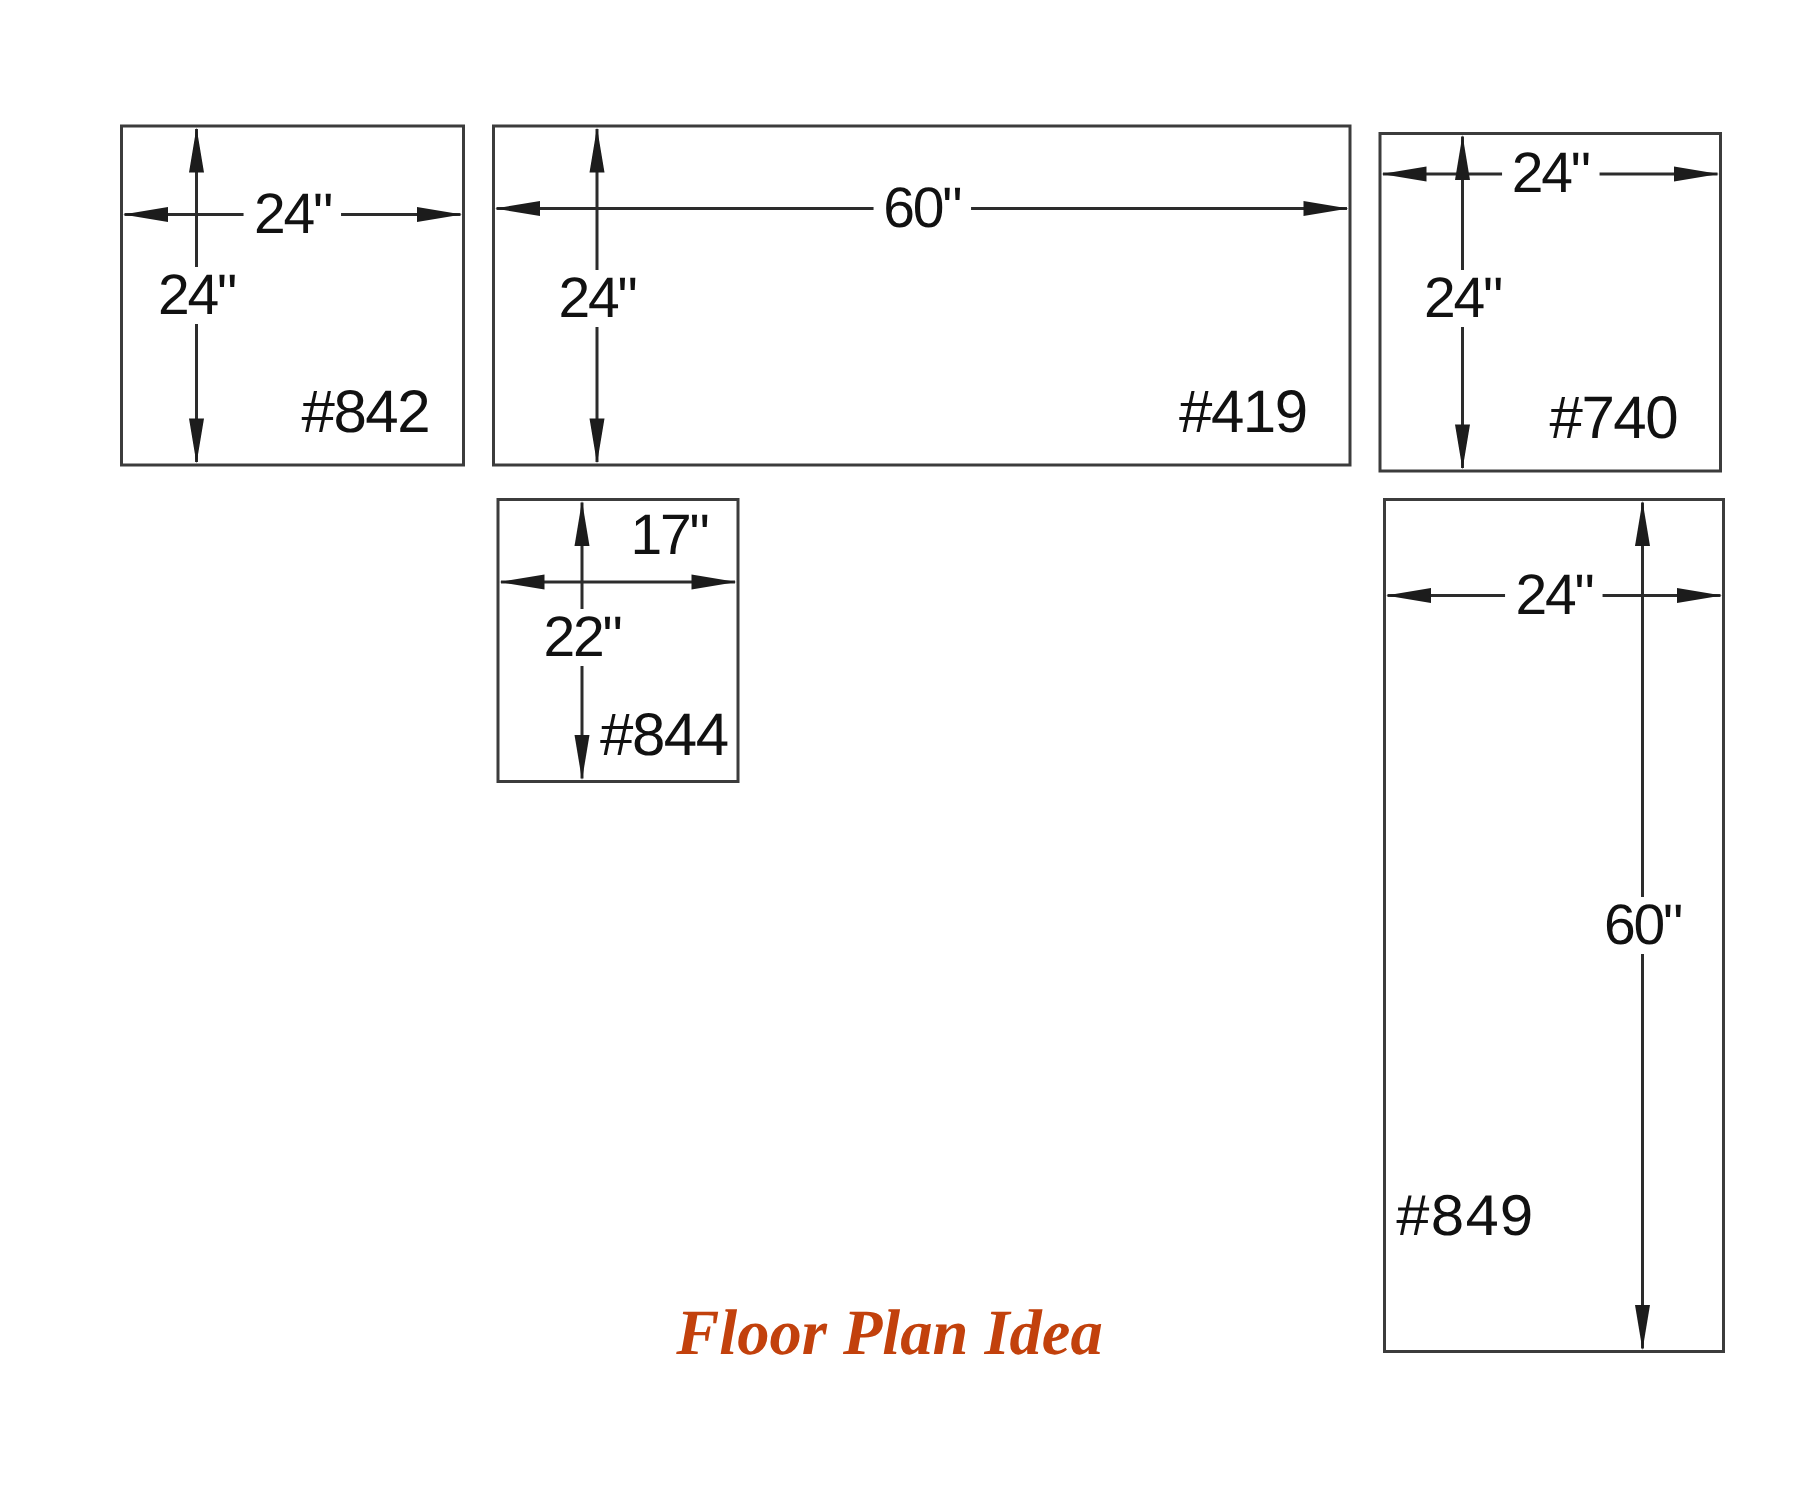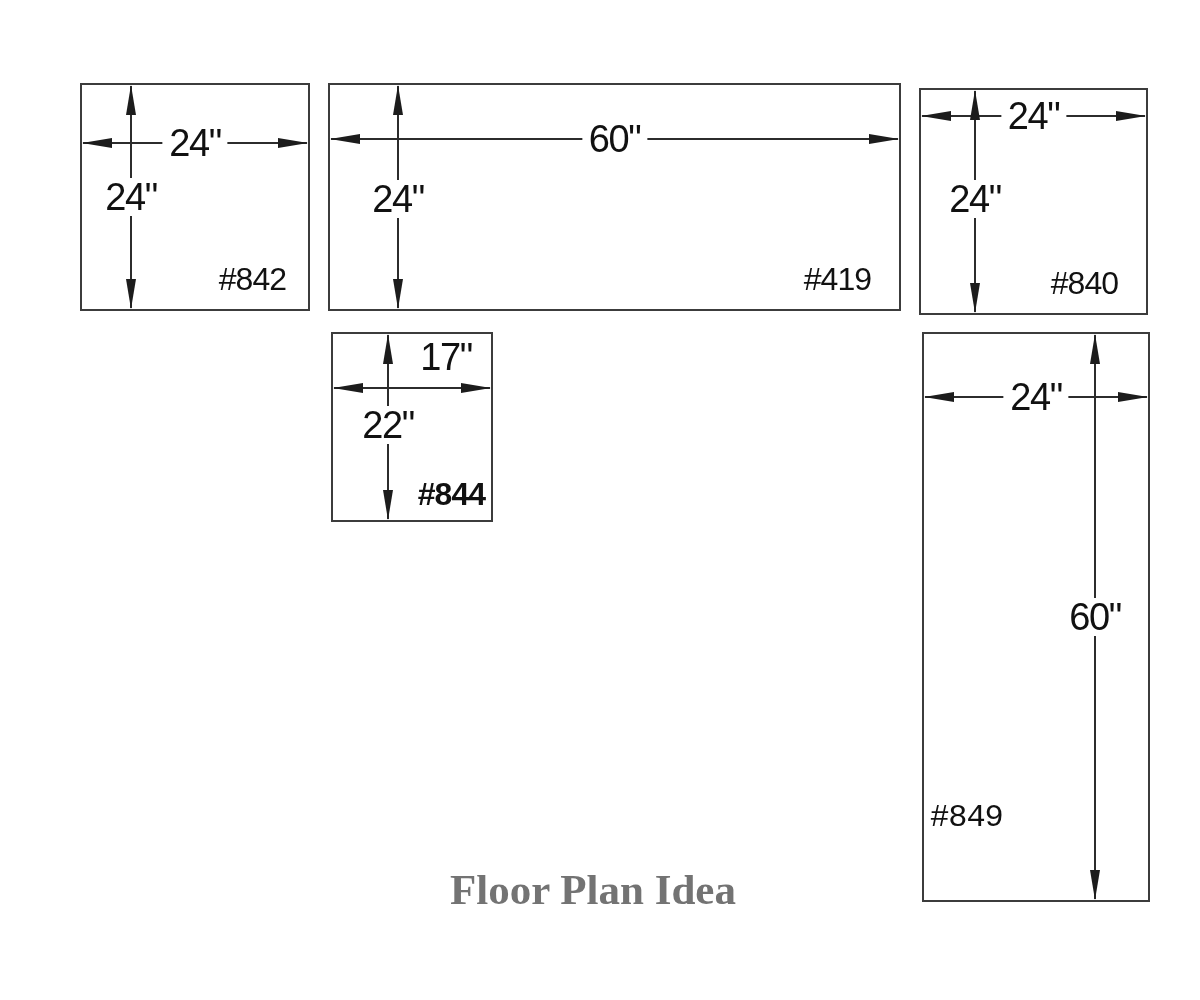--- a/index.html
+++ b/index.html
@@ -43,34 +43,35 @@
     font-size: 38px;
     letter-spacing: -1.5px;
     color: #111111;
     white-space: nowrap;
     line-height: 1;
   }
   .dlabel.no-mask { background: transparent; }
   
   .uid {
     position: absolute;
-    font-size: 32px;
+    font-size: 40px;
     letter-spacing: -1px;
     color: #111111;
     line-height: 1;
     white-space: nowrap;
   }
   .title {
     position: absolute;
     transform: translate(-50%, -50%);
     font-family: "Liberation Serif", serif;
     font-weight: bold;
     font-size: 43px;
-    color: #737373;
+    color: #c2410c;
     white-space: nowrap;
+    font-style: italic;
   }
 </style>
 </head>
 <body>
 
 <div class="canvas">
 
   <div class="unit" style="left:80px; top:83px; width:230px; height:228px;">
     <div class="hdim" style="top:58px;">
       <div class="hline"></div>
@@ -109,37 +110,37 @@
       <div class="ah left"></div>
       <div class="ah right"></div>
       <span class="dlabel" style="left:50%; top:0;">24"</span>
     </div>
     <div class="vdim" style="left:54px;">
       <div class="vline"></div>
       <div class="ah up"></div>
       <div class="ah down"></div>
       <span class="dlabel" style="left:0; top:49%;">24"</span>
     </div>
-    <span class="uid" style="right:28px; bottom:14px;">#840</span>
+    <span class="uid" style="right:28px; bottom:14px;">#740</span>
   </div>
 
   <div class="unit" style="left:331px; top:332px; width:162px; height:190px;">
     <div class="hdim" style="top:54px;">
       <div class="hline"></div>
       <div class="ah left"></div>
       <div class="ah right"></div>
       <span class="dlabel no-mask" style="left:113px; top:-31px;">17"</span>
     </div>
     <div class="vdim" style="left:55px;">
       <div class="vline"></div>
       <div class="ah up"></div>
       <div class="ah down"></div>
       <span class="dlabel" style="left:0; top:49%;">22"</span>
     </div>
-    <span class="uid" style="right:6px; bottom:10px;font-weight:bold;">#844</span>
+    <span class="uid" style="right:6px; bottom:10px;">#844</span>
   </div>
 
   <div class="unit" style="left:922px; top:332px; width:228px; height:570px;">
     <div class="hdim" style="top:63px;">
       <div class="hline"></div>
       <div class="ah left"></div>
       <div class="ah right"></div>
       <span class="dlabel" style="left:50%; top:0;">24"</span>
     </div>
     <div class="vdim" style="left:171px;">

